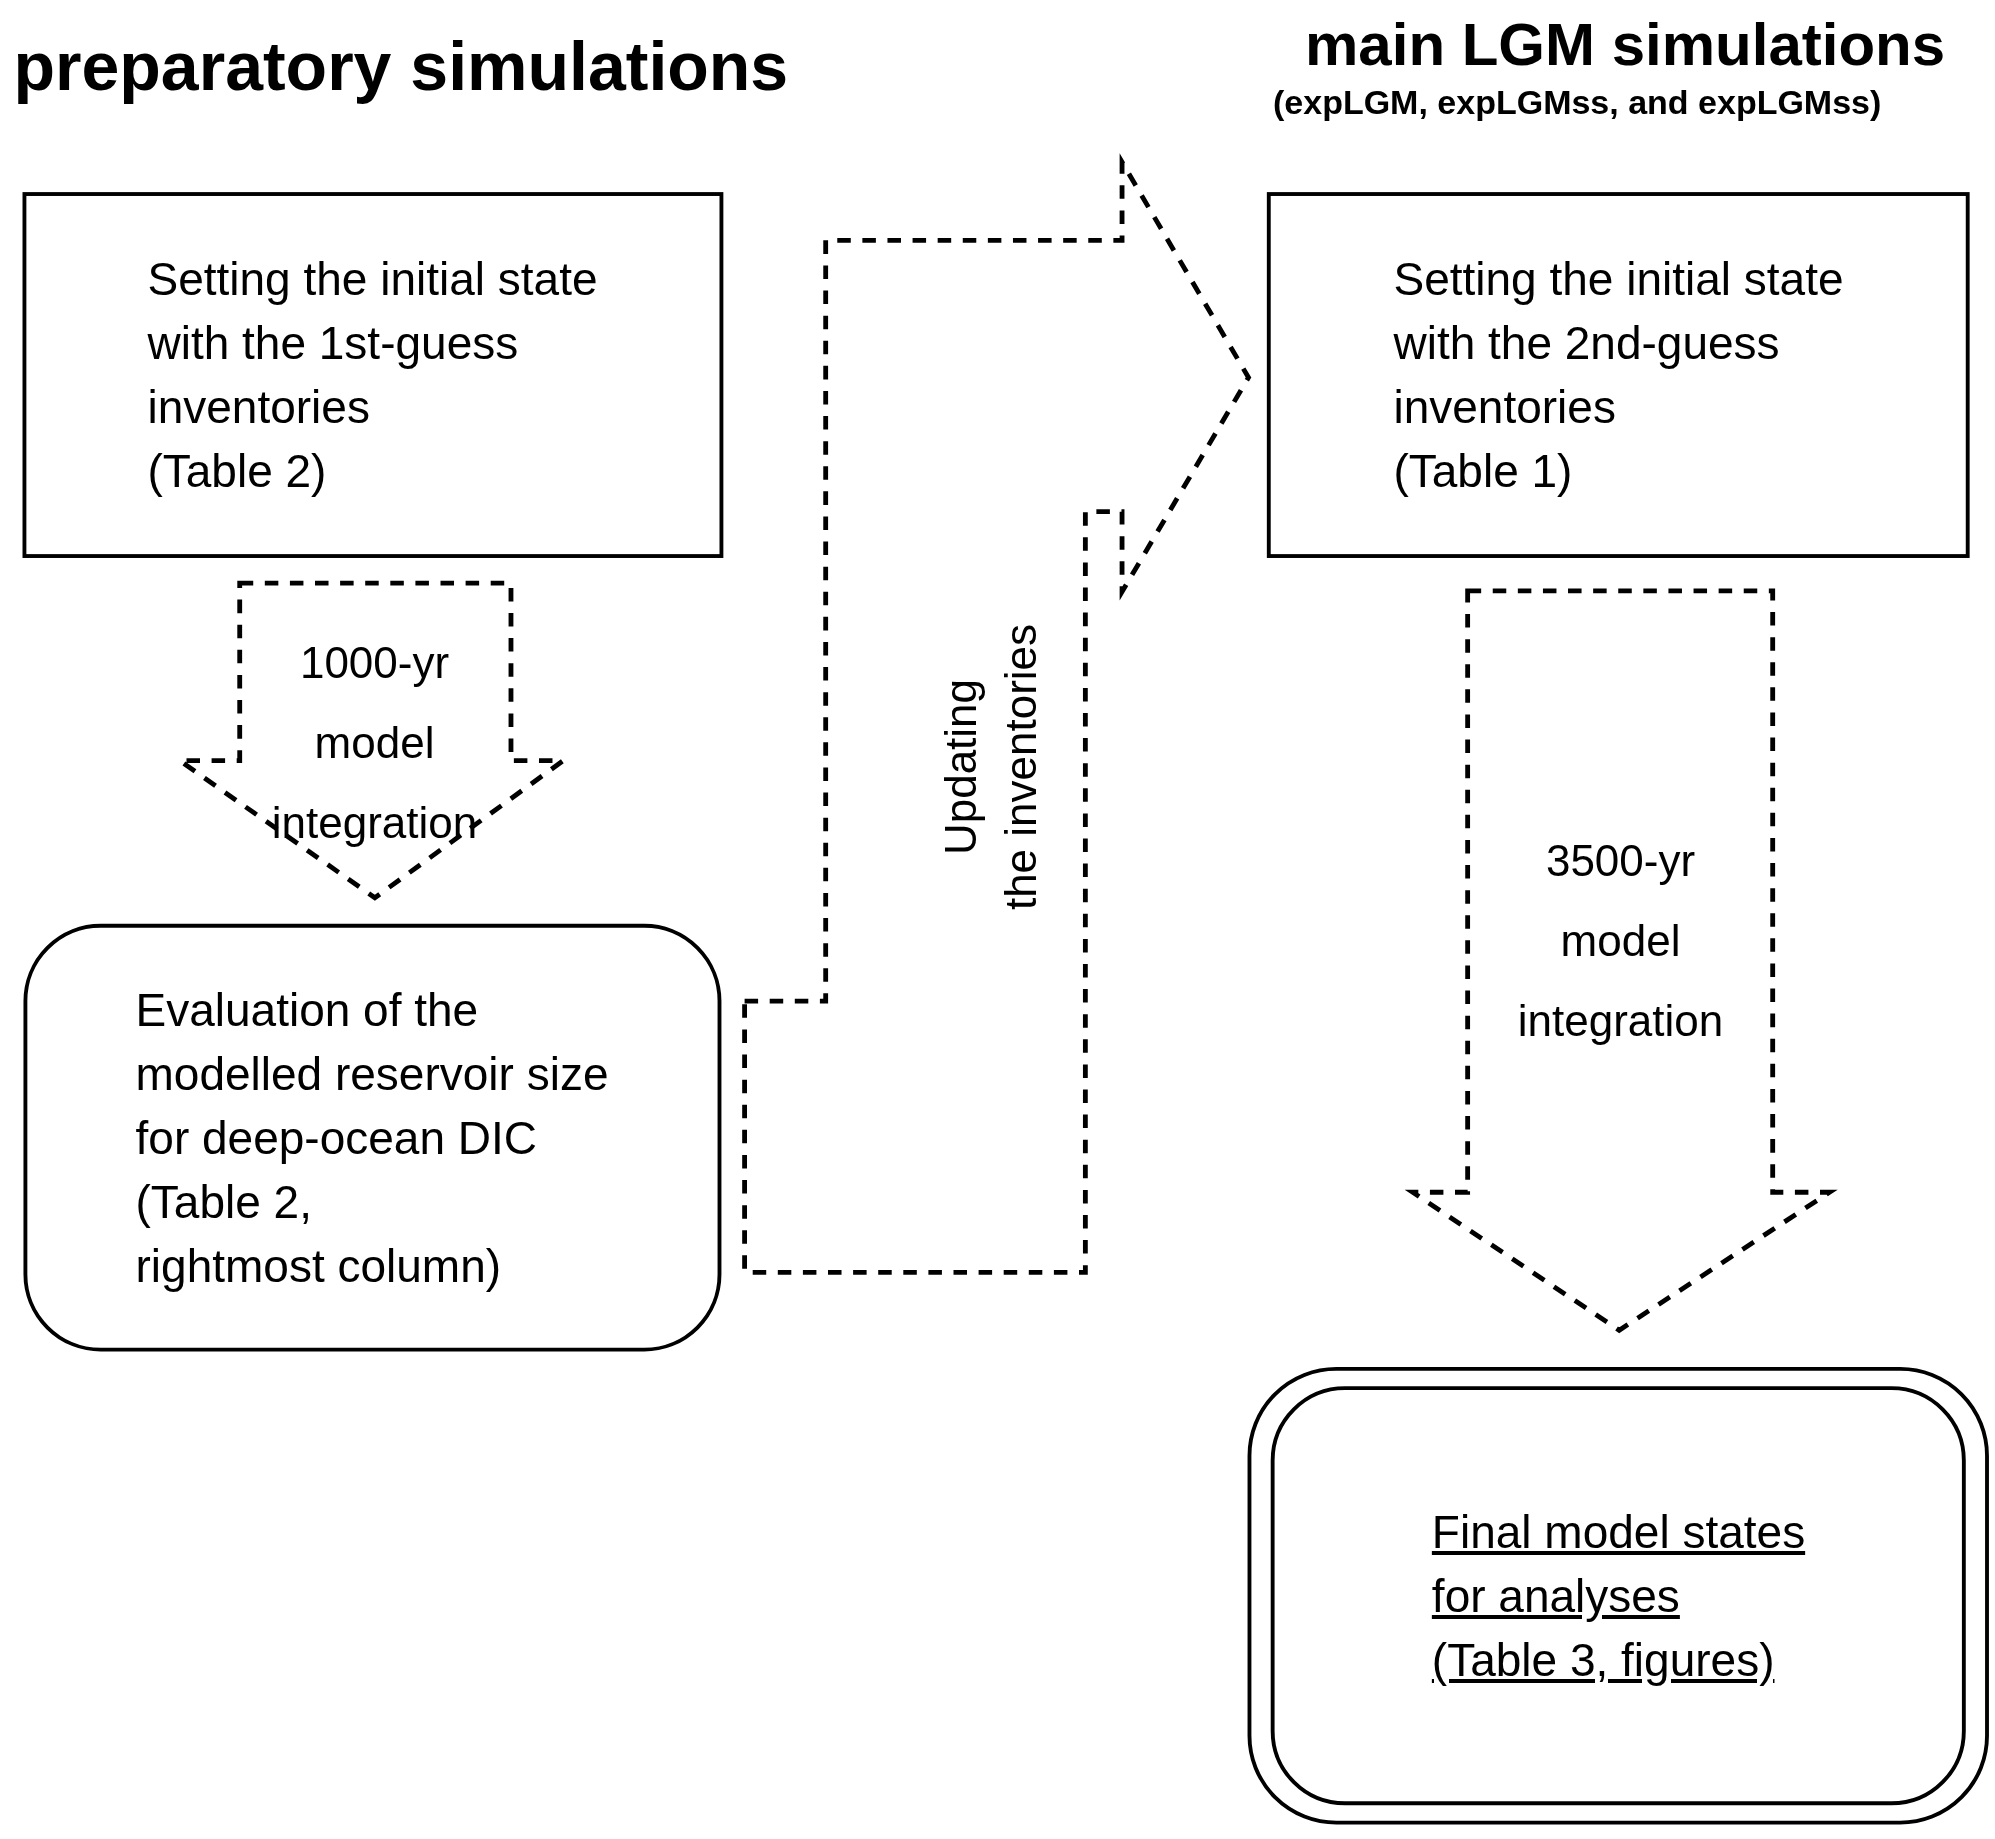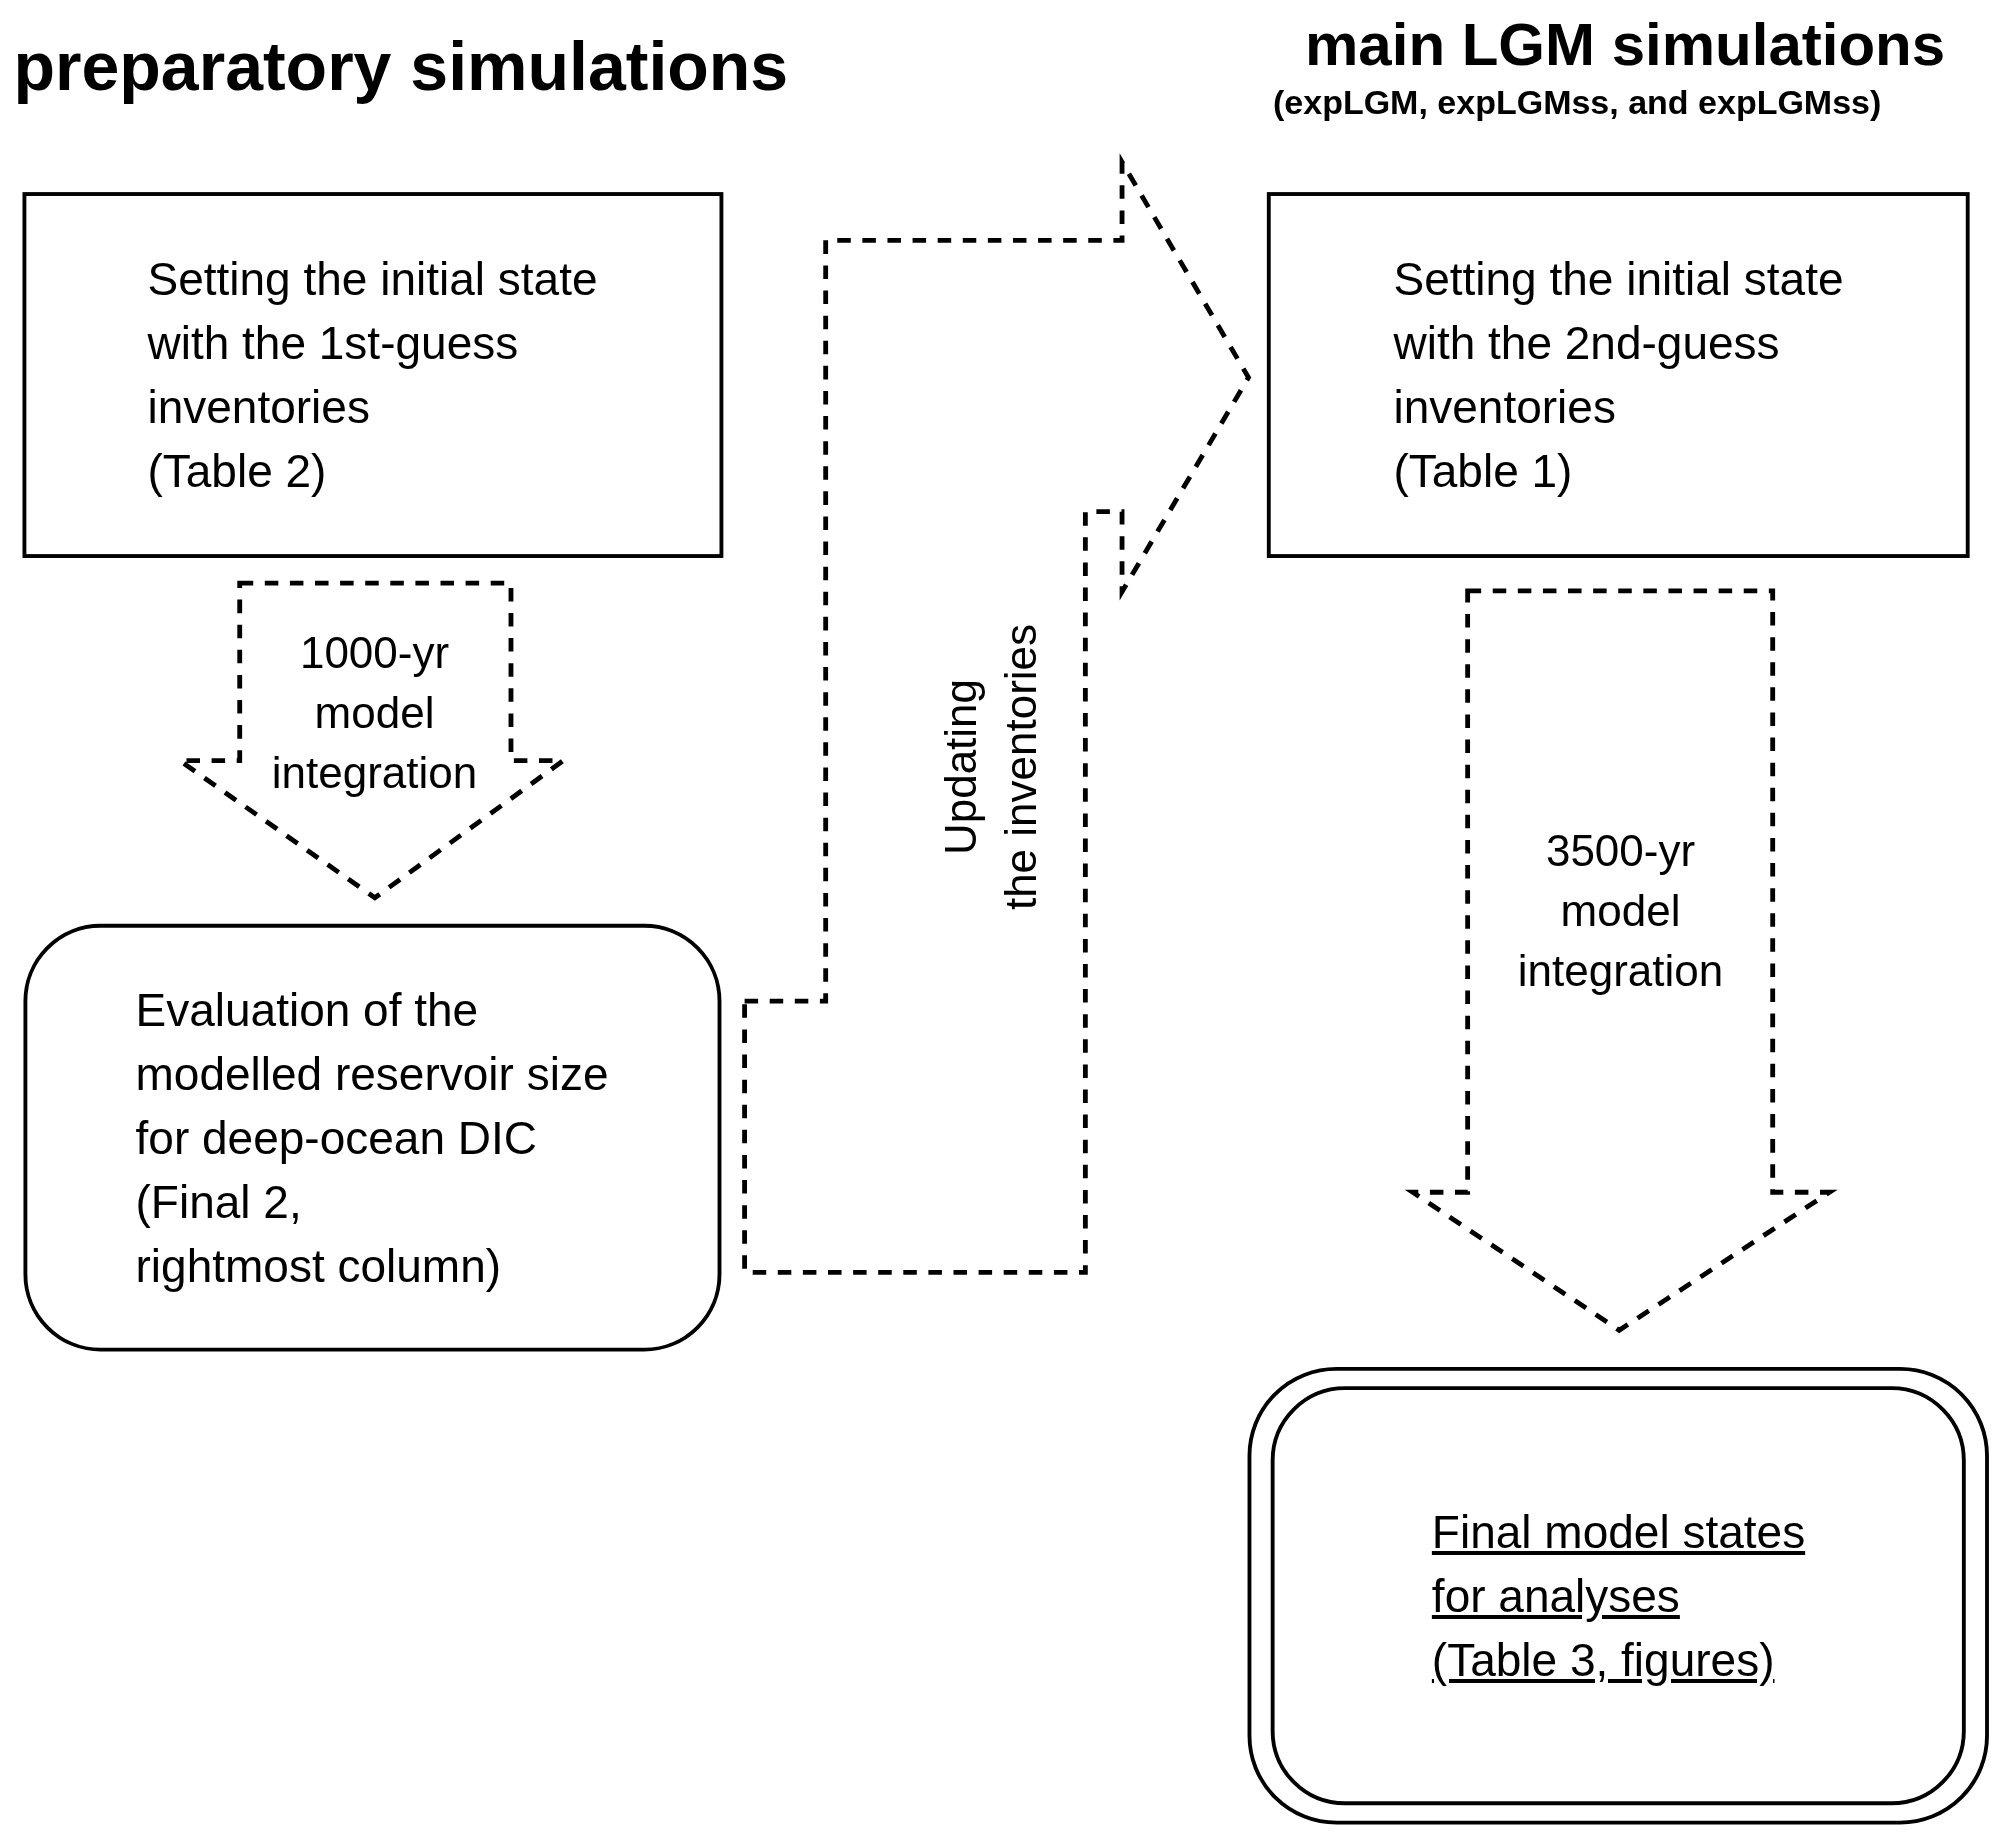--- a/index.html
+++ b/index.html
@@ -2,21 +2,21 @@
 <html><head>
 <meta charset="utf-8">
 <style>
   html, body { margin:0; padding:0; background:#ffffff; }
   body { width:1996px; height:1839px; position:relative; overflow:hidden; font-family:"Liberation Sans", sans-serif; color:#000; }
   svg#diagram { position:absolute; left:0; top:0; width:1996px; height:1839px; }
   .title-left { position:absolute; left:13.5px; top:27px; font-size:68px; font-weight:bold; white-space:nowrap; letter-spacing:0px; }
   .title-right { position:absolute; left:1273px; top:9.7px; font-size:60px; font-weight:bold; white-space:nowrap;margin-left:32px; }
   .subtitle-right { position:absolute; left:1273px; top:83px; font-size:34px; font-weight:bold; white-space:nowrap; }
   .box-text { position:absolute; text-align:left; font-size:46px; line-height:64px; white-space:pre-line; display:flex; align-items:center; justify-content:center; }
-  .arrow-text { position:absolute; text-align:center; font-size:44px; line-height:60px; white-space:pre-line; }
+  .arrow-text { position:absolute; text-align:center; font-size:44px; line-height:80px; white-space:pre-line; }
   .vert-text { position:absolute; font-size:44px; line-height:60px; white-space:pre-line; text-align:center; transform:rotate(-90deg); transform-origin:center center; }
 </style>
 </head>
 <body>
 
 <svg id="diagram" viewBox="0 0 2067 1905" xmlns="http://www.w3.org/2000/svg">
 
   <rect x="25" y="201" width="722" height="375" fill="none" stroke="#000" stroke-width="4"></rect>
 
   <polygon points="248,604 529,604 529,788 583,788 388,930 186,788 248,788" fill="none" stroke="#000" stroke-width="5" stroke-dasharray="14,12"></polygon>
@@ -37,21 +37,21 @@
 <div class="title-right">main LGM simulations</div>
 <div class="subtitle-right">(expLGM, expLGMss, and expLGMss)</div>
 
 <div class="box-text" style="left:24px; top:194px; width:697px; height:362px;">Setting the initial state
 with the 1st-guess
 inventories
 (Table 2)</div>
 <div class="box-text" style="left:25px; top:926px; width:694px; height:424px;">Evaluation of the
 modelled reservoir size
 for deep-ocean DIC
-(Final 2,
+(Table 2,
 rightmost column)</div>
 <div class="box-text" style="left:1269px; top:194px; width:699px; height:362px;">Setting the initial state
 with the 2nd-guess
 inventories
 (Table 1)</div>
 <div class="box-text" style="left:1273px; top:1388px; width:691px; height:415px;text-decoration:underline;">Final model states
 for analyses
 (Table 3, figures)</div>
 
 <div class="arrow-text" style="left:239px; top:623px; width:271px;">1000-yr

